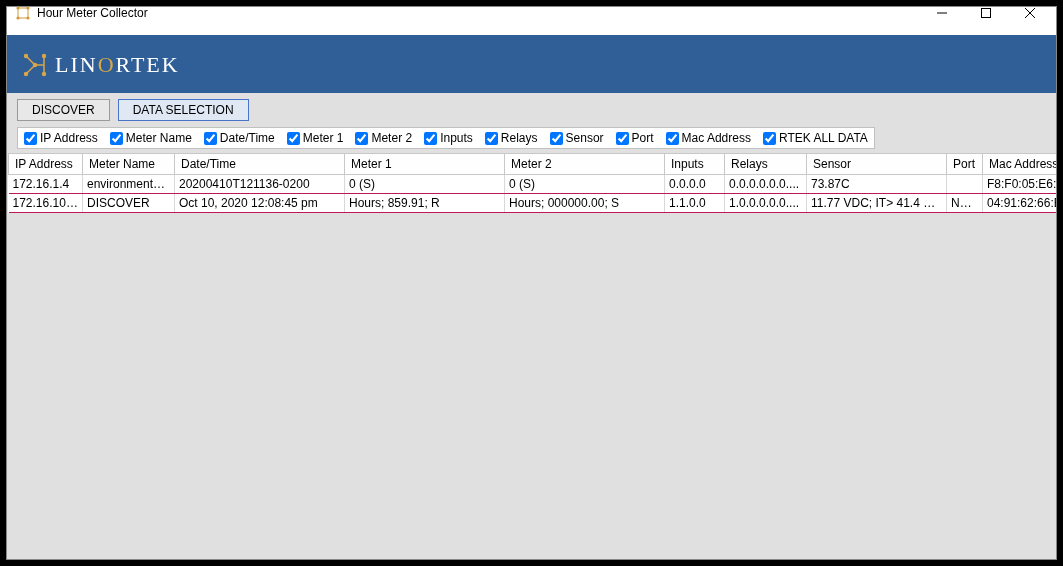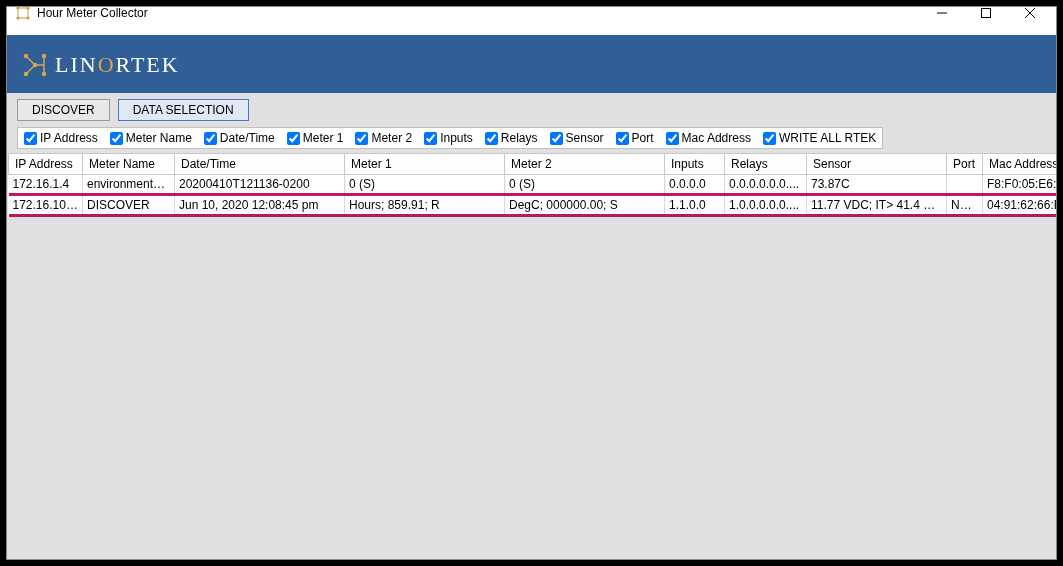--- a/index.html
+++ b/index.html
@@ -113,21 +113,21 @@
       background: #fefefe;
       border: 1px solid #c8c8c8;
       text-align: left;
       padding: 3px 6px;
       font-weight: normal;
       overflow: hidden;
       white-space: nowrap;
     }
     .grid td {
       border-right: 1px solid #d8d8d8;
-      border-bottom: 3px solid #be185d;
+      border-bottom: 1px solid #be185d;
       padding: 2px 4px;
       overflow: hidden;
       white-space: nowrap;
       text-overflow: ellipsis;
       background: #fff;
     }
     .grid-body-fill {
       background: #e0e0e0;
       height: 300px;
     }
@@ -240,21 +240,21 @@
         <label class="chk">
           <input type="checkbox" checked="" style="">
           <span>Port</span>
         </label>
         <label class="chk">
           <input type="checkbox" checked="" style="">
           <span>Mac Address</span>
         </label>
         <label class="chk">
           <input type="checkbox" checked="" style="">
-          <span>WRITE ALL RTEK</span>
+          <span>RTEK ALL DATA</span>
         </label>
       </div>
   </div>
 
   <div class="grid-wrap">
     <table class="grid">
       <colgroup>
         <col class="col-ip">
           <col class="col-name">
           <col class="col-dt">
@@ -290,23 +290,23 @@
             <td>0 (S)</td>
             <td>0.0.0.0</td>
             <td>0.0.0.0.0.0....</td>
             <td>73.87C</td>
             <td></td>
             <td>F8:F0:05:E6:13:39</td>
           </tr>
           <tr>
             <td>172.16.10.1...</td>
             <td>DISCOVER</td>
-            <td>Jun 10, 2020  12:08:45 pm</td>
+            <td>Oct 10, 2020  12:08:45 pm</td>
             <td>Hours; 859.91; R</td>
-            <td>DegC; 000000.00; S</td>
+            <td>Hours; 000000.00; S</td>
             <td>1.1.0.0</td>
             <td>1.0.0.0.0.0....</td>
             <td>11.77 VDC; IT&gt; 41.4 DegC</td>
             <td>Name...</td>
             <td>04:91:62:66:E0:DD</td>
           </tr>
         </tbody>
     </table>
     <div class="grid-body-fill"></div>
   </div>

